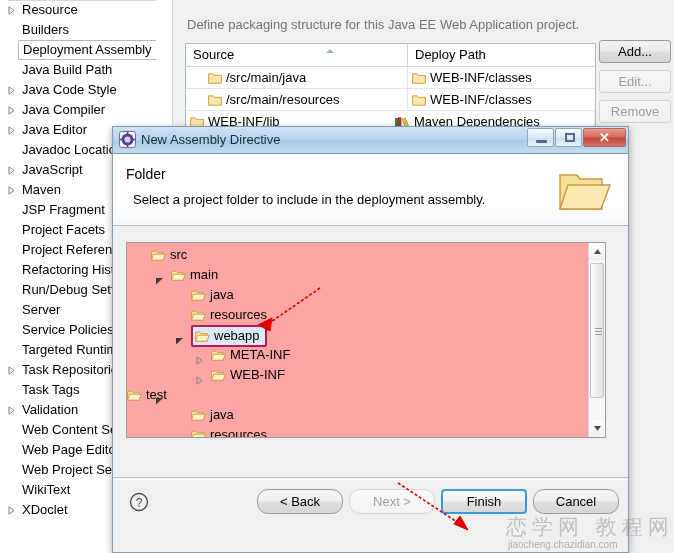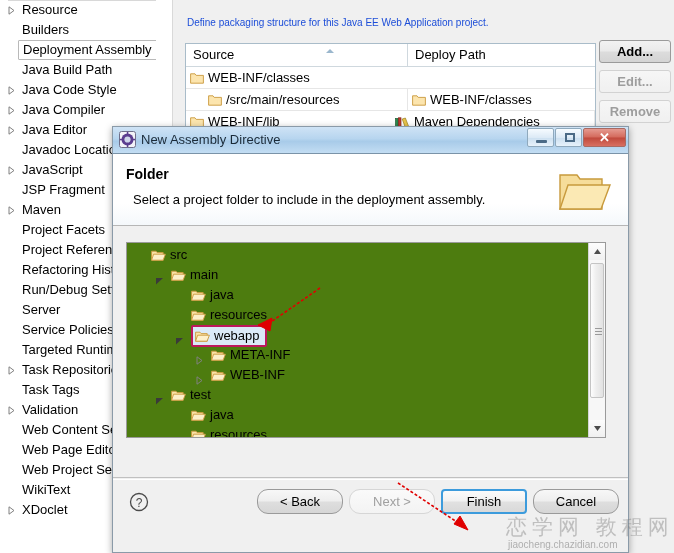--- a/index.html
+++ b/index.html
@@ -71,21 +71,21 @@
 
   .prefs-right {
     position: absolute; left: 172px; top: 0; width: 502px; height: 553px;
     background: #f0f0f0;
   }
   .prefs-right .inner-top-border{
     position:absolute; left:0; top:0; width:1px; height:553px; background:#d9d9d9;
   }
   .prefs-desc {
     position: absolute; left: 15px; top: 17px;
-    font-size: 10px; color: #1d4ed8; white-space: nowrap;
+    font-size: 13px; color: #737373; white-space: nowrap;
   }
 
   
   .asm-table {
     position: absolute; left: 13px; top: 43px; width: 411px; height: 85px;
     background: #ffffff; border: 1px solid #a9bcc9; box-sizing: border-box;
     overflow: hidden;
   }
   .asm-head {
     display: flex; height: 22px; background: #ffffff;
@@ -109,21 +109,21 @@
   .asm-row .cell {
     font-size: 13px; line-height: 21px; box-sizing: border-box;
     white-space: nowrap; overflow: hidden;
   }
   .asm-row .cell.c1 { width: 222px; border-right: 1px solid #e6e6e6; padding-left: 22px; }
   .asm-row .cell.c2 { flex: 1; padding-left: 4px; }
   .ficon {
     display: inline-block; vertical-align: -2px; margin-right: 4px;
   }
 
-  .side-buttons { position: absolute; left: 427px; top: 40px; width: 72px; font-weight: bold; }
+  .side-buttons { position: absolute; left: 427px; top: 40px; width: 72px; }
   .btn {
     display: block; width: 72px; height: 23px; margin-bottom: 7px;
     font-size: 13px; text-align: center; line-height: 22px;
     border: 1px solid #9a9a9a; border-radius: 3px;
     background: linear-gradient(to bottom,#f2f2f2 0%,#eaeaea 48%,#dcdcdc 52%,#d4d4d4 100%);
     color: #000; box-sizing: border-box;
   }
   .btn.disabled { color: #9d9d9d; border-color: #d2d2d2;
     background: linear-gradient(to bottom,#f6f6f6,#f0f0f0); }
 
@@ -166,29 +166,29 @@
   .wbtn .minbar { position:absolute; left:8px; top:11px; width:11px; height:3px;
     background:#4a6a86; border-radius:1px;}
   .wbtn .maxbox { position:absolute; left:9px; top:4px; width:10px; height:9px;
     border:2px solid #4a6a86; box-sizing:border-box;}
 
   .dlg-header {
     position: relative; height: 71px;
     background: linear-gradient(to bottom,#ffffff, #ffffff 70%, #f4f8fb);
     border-bottom: 1px solid #b6b6b6;
   }
-  .dlg-h1 { position: absolute; left: 13px; top: 12px; font-size: 14px; font-weight: bold; }
+  .dlg-h1 { position: absolute; left: 13px; top: 12px; font-size: 14px; font-weight: normal; }
   .dlg-sub { position: absolute; left: 20px; top: 38px; font-size: 13px; }
   .dlg-folderimg { position: absolute; right: 16px; top: 12px; width: 54px; height: 47px; }
 
   .dlg-body { position: relative; height: 300px; background: #f0f0f0; }
 
   .tree-box {
     position: absolute; left: 13px; top: 16px; width: 480px; height: 196px;
-    background: #4d7c0f; border: 1px solid #9a9a9a; box-sizing: border-box;
+    background: #fca5a5; border: 1px solid #9a9a9a; box-sizing: border-box;
     overflow: hidden;
   }
   .ftree { position: absolute; left: 0; top: 2px; right: 18px; }
   .frow { position: relative; height: 20px; line-height: 20px; font-size: 13px; white-space: nowrap; }
   .frow .exp { position: absolute; width: 9px; height: 9px; top: 6px; }
   .frow .fname { display: inline-block; }
   .frow.sel .selbox {
     display: inline-block; border: 2px solid #be185d; background: #dbeaf8;
     padding: 0 5px 0 2px; height: 18px; line-height: 17px; border-radius: 2px;
   }
@@ -283,26 +283,26 @@
             <svg width="7" height="9" viewBox="0 0 7 9">
               <polygon points="1,0.8 6,4.5 1,8.2" fill="none" stroke="#808080" stroke-width="1"></polygon>
             </svg>
           </span><span class="label-box">Java Editor</span></div>
         <div class="tree-item"><span class="label-box">Javadoc Location</span></div>
         <div class="tree-item"><span class="twisty">
             <svg width="7" height="9" viewBox="0 0 7 9">
               <polygon points="1,0.8 6,4.5 1,8.2" fill="none" stroke="#808080" stroke-width="1"></polygon>
             </svg>
           </span><span class="label-box">JavaScript</span></div>
+        <div class="tree-item"><span class="twisty">
+            <svg width="7" height="9" viewBox="0 0 7 9">
+              <polygon points="1,0.8 6,4.5 1,8.2" fill="none" stroke="#808080" stroke-width="1"></polygon>
+            </svg>
+          </span><span class="label-box">Maven</span></div>
         <div class="tree-item"><span class="label-box">JSP Fragment</span></div>
-        <div class="tree-item"><span class="twisty">
-            <svg width="7" height="9" viewBox="0 0 7 9">
-              <polygon points="1,0.8 6,4.5 1,8.2" fill="none" stroke="#808080" stroke-width="1"></polygon>
-            </svg>
-          </span><span class="label-box">Maven</span></div>
         <div class="tree-item"><span class="label-box">Project Facets</span></div>
         <div class="tree-item"><span class="label-box">Project References</span></div>
         <div class="tree-item"><span class="label-box">Refactoring History</span></div>
         <div class="tree-item"><span class="label-box">Run/Debug Settings</span></div>
         <div class="tree-item"><span class="label-box">Server</span></div>
         <div class="tree-item"><span class="label-box">Service Policies</span></div>
         <div class="tree-item"><span class="label-box">Targeted Runtimes</span></div>
         <div class="tree-item"><span class="twisty">
             <svg width="7" height="9" viewBox="0 0 7 9">
               <polygon points="1,0.8 6,4.5 1,8.2" fill="none" stroke="#808080" stroke-width="1"></polygon>
@@ -340,20 +340,23 @@
         <div class="col c1">
           <span>Source</span>
           <span class="sort-asc"></span>
         </div>
         <div class="col c2">
           <span>Deploy Path</span>
         </div>
       </div>
       <div id="asm-rows">
           <div class="asm-row">
+            <div class="cell c1"><span class="ficon"><svg width="14" height="12" viewBox="0 0 14 12">
+                  <path d="M0.6 1.8 L5.0 1.8 L6.2 3.4 L13.4 3.4 L13.4 11.2 L0.6 11.2 Z" fill="#fce5ae" stroke="#c9993c" stroke-width="0.9"></path>
+                </svg></span><span>/src/main/java</span></div>
             <div class="cell c2"><span class="ficon"><svg width="14" height="12" viewBox="0 0 14 12">
                   <path d="M0.6 1.8 L5.0 1.8 L6.2 3.4 L13.4 3.4 L13.4 11.2 L0.6 11.2 Z" fill="#fce5ae" stroke="#c9993c" stroke-width="0.9"></path>
                 </svg></span><span>WEB-INF/classes</span></div>
           </div>
           <div class="asm-row">
             <div class="cell c1"><span class="ficon"><svg width="14" height="12" viewBox="0 0 14 12">
                   <path d="M0.6 1.8 L5.0 1.8 L6.2 3.4 L13.4 3.4 L13.4 11.2 L0.6 11.2 Z" fill="#fce5ae" stroke="#c9993c" stroke-width="0.9"></path>
                 </svg></span><span>/src/main/resources</span></div>
             <div class="cell c2"><span class="ficon"><svg width="14" height="12" viewBox="0 0 14 12">
                   <path d="M0.6 1.8 L5.0 1.8 L6.2 3.4 L13.4 3.4 L13.4 11.2 L0.6 11.2 Z" fill="#fce5ae" stroke="#c9993c" stroke-width="0.9"></path>
@@ -455,21 +458,21 @@
                       <path d="M2.6 5.2 L14.4 5.2 L12.1 11.2 L0.6 11.2 Z" fill="#fdf0ca" stroke="#c9993c" stroke-width="0.9"></path>
                     </svg></span><span>META-INF</span></span></span></div>
             <div class="frow"><span class="exp" style="left:68px"><svg width="9" height="9" viewBox="0 0 9 9">
                   <polygon points="2,0.8 7,4.5 2,8.2" fill="none" stroke="#808080" stroke-width="1"></polygon>
                 </svg></span><span class="fname" style="margin-left:84px"><span class=""><span class="ficon"><svg width="15" height="12" viewBox="0 0 15 12">
                       <path d="M0.6 2.2 L0.6 11.2 L12.2 11.2 L12.2 3.6 L6.2 3.6 L5.0 2.2 Z" fill="#fbe3a8" stroke="#c9993c" stroke-width="0.9"></path>
                       <path d="M2.6 5.2 L14.4 5.2 L12.1 11.2 L0.6 11.2 Z" fill="#fdf0ca" stroke="#c9993c" stroke-width="0.9"></path>
                     </svg></span><span>WEB-INF</span></span></span></div>
             <div class="frow"><span class="exp" style="left:28px"><svg width="9" height="9" viewBox="0 0 9 9">
                   <polygon points="1,2 8,2 1,8.5" fill="#3a3a3a"></polygon>
-                </svg></span><span class="fname" style="margin-left:44px"><span class=""><span class="ficon"><svg width="15" height="12" viewBox="0 0 15 12">
+                </svg></span><span class="fname" style=""><span class=""><span class="ficon"><svg width="15" height="12" viewBox="0 0 15 12">
                       <path d="M0.6 2.2 L0.6 11.2 L12.2 11.2 L12.2 3.6 L6.2 3.6 L5.0 2.2 Z" fill="#fbe3a8" stroke="#c9993c" stroke-width="0.9"></path>
                       <path d="M2.6 5.2 L14.4 5.2 L12.1 11.2 L0.6 11.2 Z" fill="#fdf0ca" stroke="#c9993c" stroke-width="0.9"></path>
                     </svg></span><span>test</span></span></span></div>
             <div class="frow"><span class="fname" style="margin-left:64px"><span class=""><span class="ficon"><svg width="15" height="12" viewBox="0 0 15 12">
                       <path d="M0.6 2.2 L0.6 11.2 L12.2 11.2 L12.2 3.6 L6.2 3.6 L5.0 2.2 Z" fill="#fbe3a8" stroke="#c9993c" stroke-width="0.9"></path>
                       <path d="M2.6 5.2 L14.4 5.2 L12.1 11.2 L0.6 11.2 Z" fill="#fdf0ca" stroke="#c9993c" stroke-width="0.9"></path>
                     </svg></span><span>java</span></span></span></div>
             <div class="frow"><span class="fname" style="margin-left:64px"><span class=""><span class="ficon"><svg width="15" height="12" viewBox="0 0 15 12">
                       <path d="M0.6 2.2 L0.6 11.2 L12.2 11.2 L12.2 3.6 L6.2 3.6 L5.0 2.2 Z" fill="#fbe3a8" stroke="#c9993c" stroke-width="0.9"></path>
                       <path d="M2.6 5.2 L14.4 5.2 L12.1 11.2 L0.6 11.2 Z" fill="#fdf0ca" stroke="#c9993c" stroke-width="0.9"></path>

